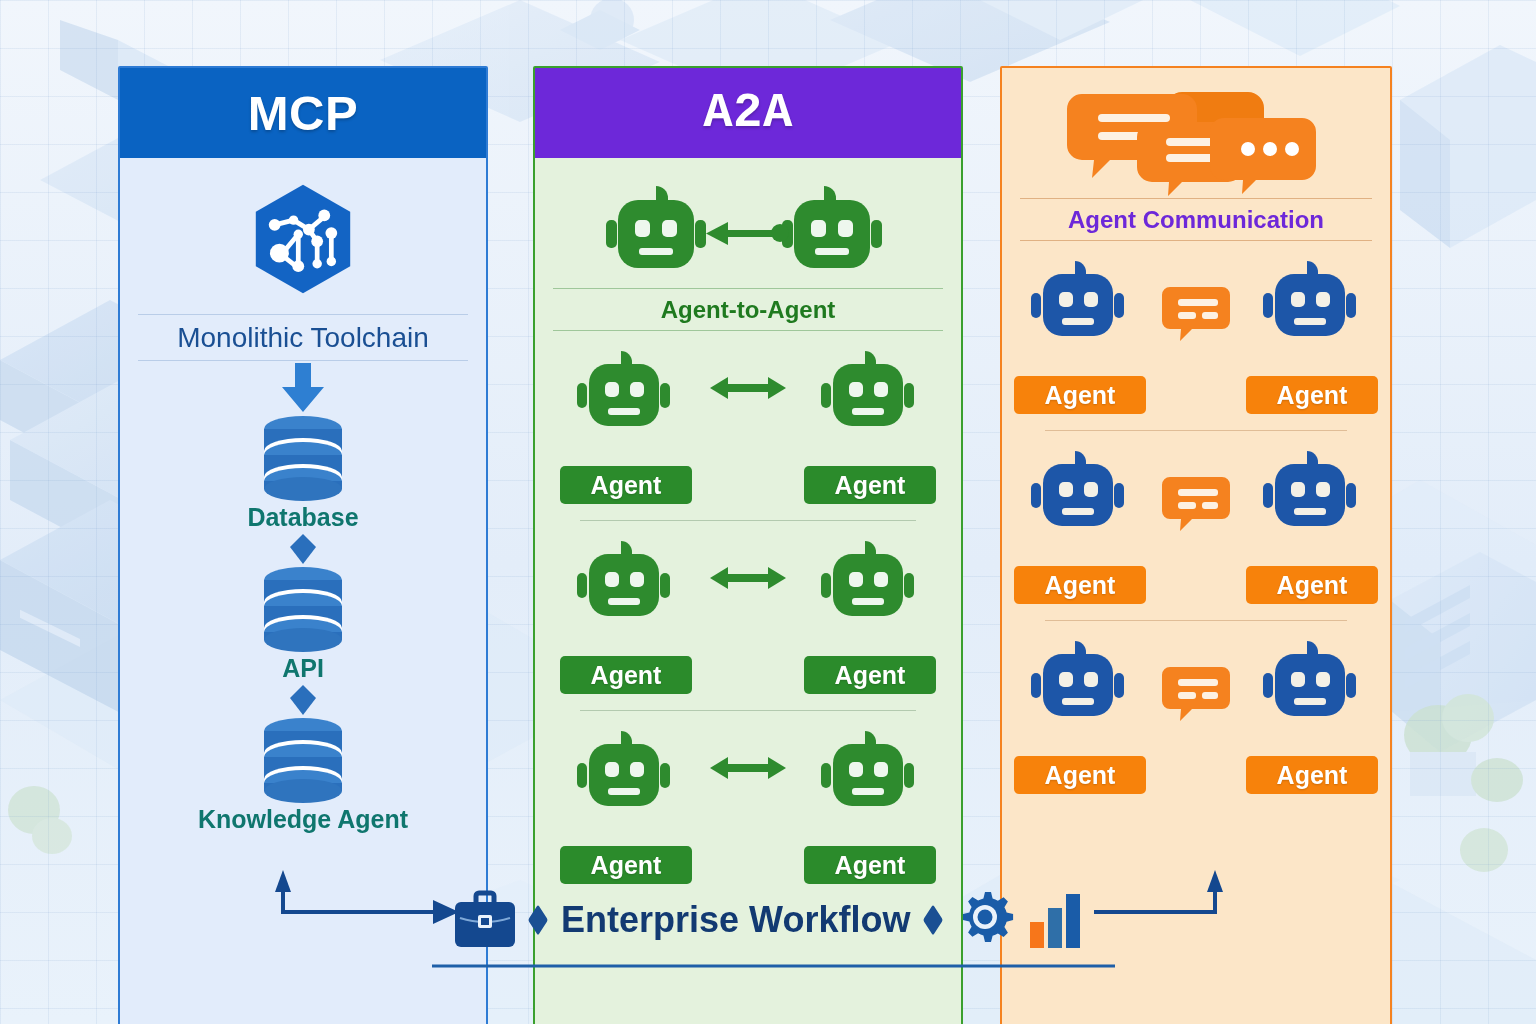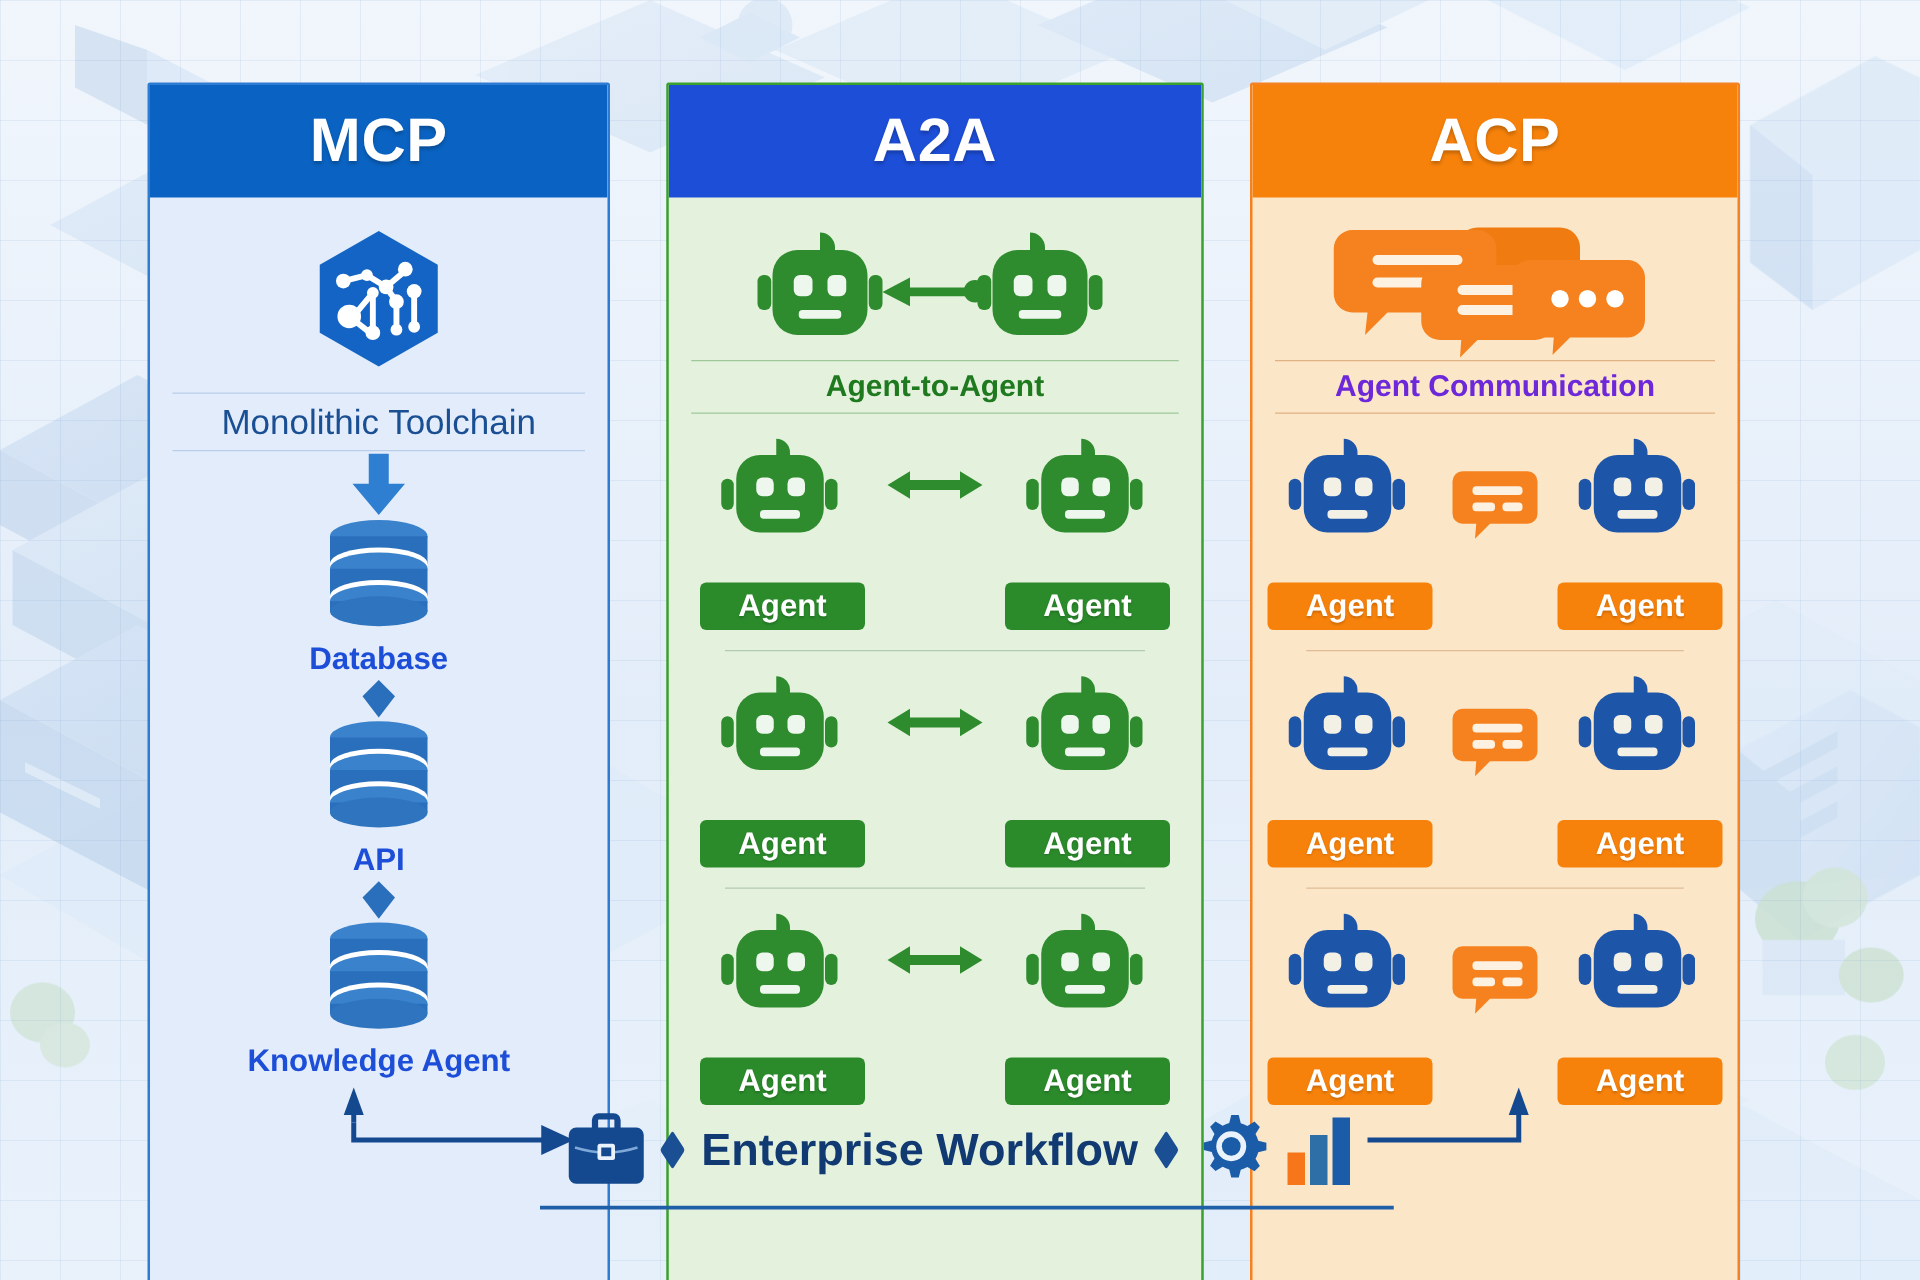--- a/index.html
+++ b/index.html
@@ -57,21 +57,21 @@
     align-items: center;
     justify-content: center;
     color: #ffffff;
     font-size: 49px;
     font-weight: bold;
     letter-spacing: 0.5px;
     text-shadow: 0 2px 3px rgba(0,0,0,0.22);
     flex: 0 0 auto;
   }
   .col-mcp .col-header { background: #0a63c2; }
-  .col-a2a .col-header { background: #1d4ed8; }
+  .col-a2a .col-header { background: #6d28d9; font-family: Liberation Mono, monospace; }
   .col-acp .col-header { background: #f7820b; }
 
   .col-body {
     flex: 1 1 auto;
     display: flex;
     flex-direction: column;
     align-items: center;
     padding: 0 18px;
   }
 
@@ -88,24 +88,24 @@
     border-bottom: 1.5px solid #b9cde8;
     margin-top: 16px;
   }
   .mcp-chain {
     display: flex;
     flex-direction: column;
     align-items: center;
     margin-top: 2px;
   }
   .db-label {
-    color: #1d4ed8;
+    color: #0f766e;
     font-size: 25px;
     font-weight: bold;
-    margin-top: 12px;
+    margin-top: 2px;
   }
   .arrow-big { margin: 2px 0 0; }
   .arrow-small { margin: 0; }
 
   
   .protocol-caption {
     width: 100%;
     text-align: center;
     font-size: 24px;
     font-weight: bold;
@@ -566,21 +566,20 @@
               <rect x="37" y="59" width="32" height="7" rx="3"></rect>
             </g>
           </svg>
           <div class="agent-badge">Agent</div>
         </div>
       </div>
     </div>
   </div>
 
   <div class="column col-acp">
-    <div class="col-header">ACP</div>
     <div class="col-body">
 
       <div class="top-icon-row">
         <svg width="240" height="100" viewBox="0 0 240 100">
 
           <path d="M106 4 h66 a16 16 0 0 1 16 16 v26 a16 16 0 0 1 -16 16 h-22 l-10 14 -3 -14 h-31 a16 16 0 0 1 -16 -16 v-26 a16 16 0 0 1 16 -16 z" fill="#f07c11"></path>
 
           <path d="M6 6 h100 a15 15 0 0 1 15 15 v36 a15 15 0 0 1 -15 15 h-72 l-18 18 2 -18 h-12 a15 15 0 0 1 -15 -15 v-36 a15 15 0 0 1 15 -15 z" fill="#f5821f"></path>
           <g fill="#fdf1e2">
             <rect x="22" y="26" width="72" height="8" rx="4"></rect>

